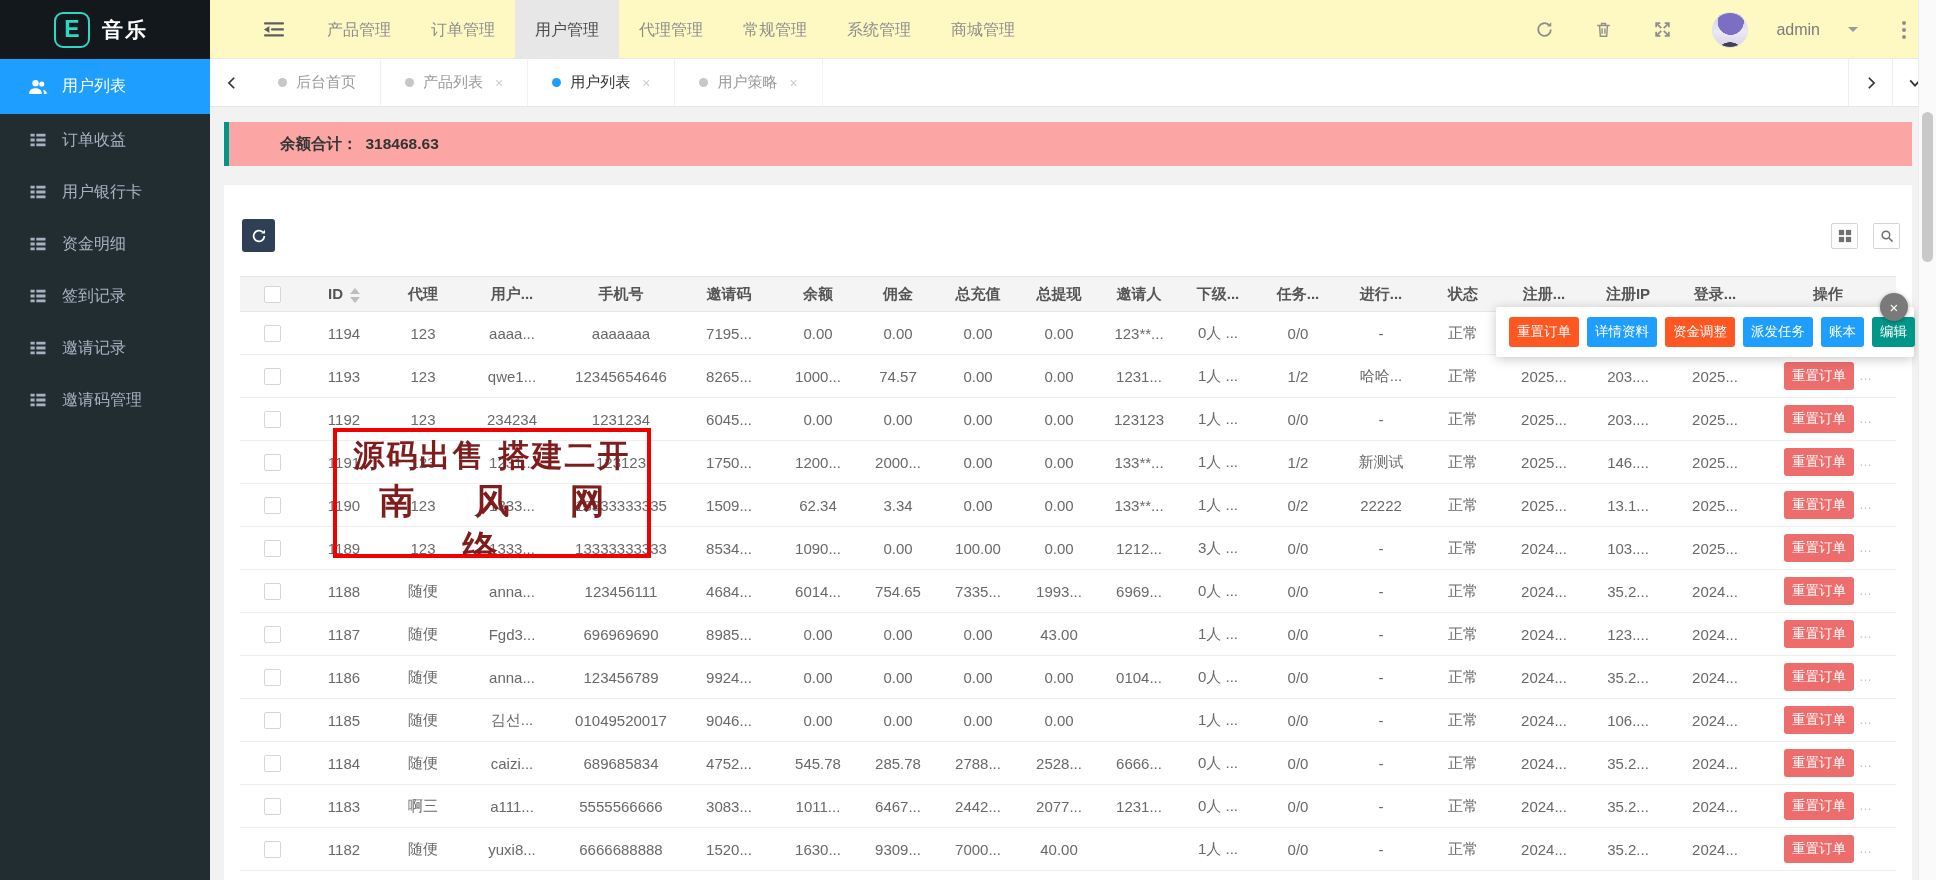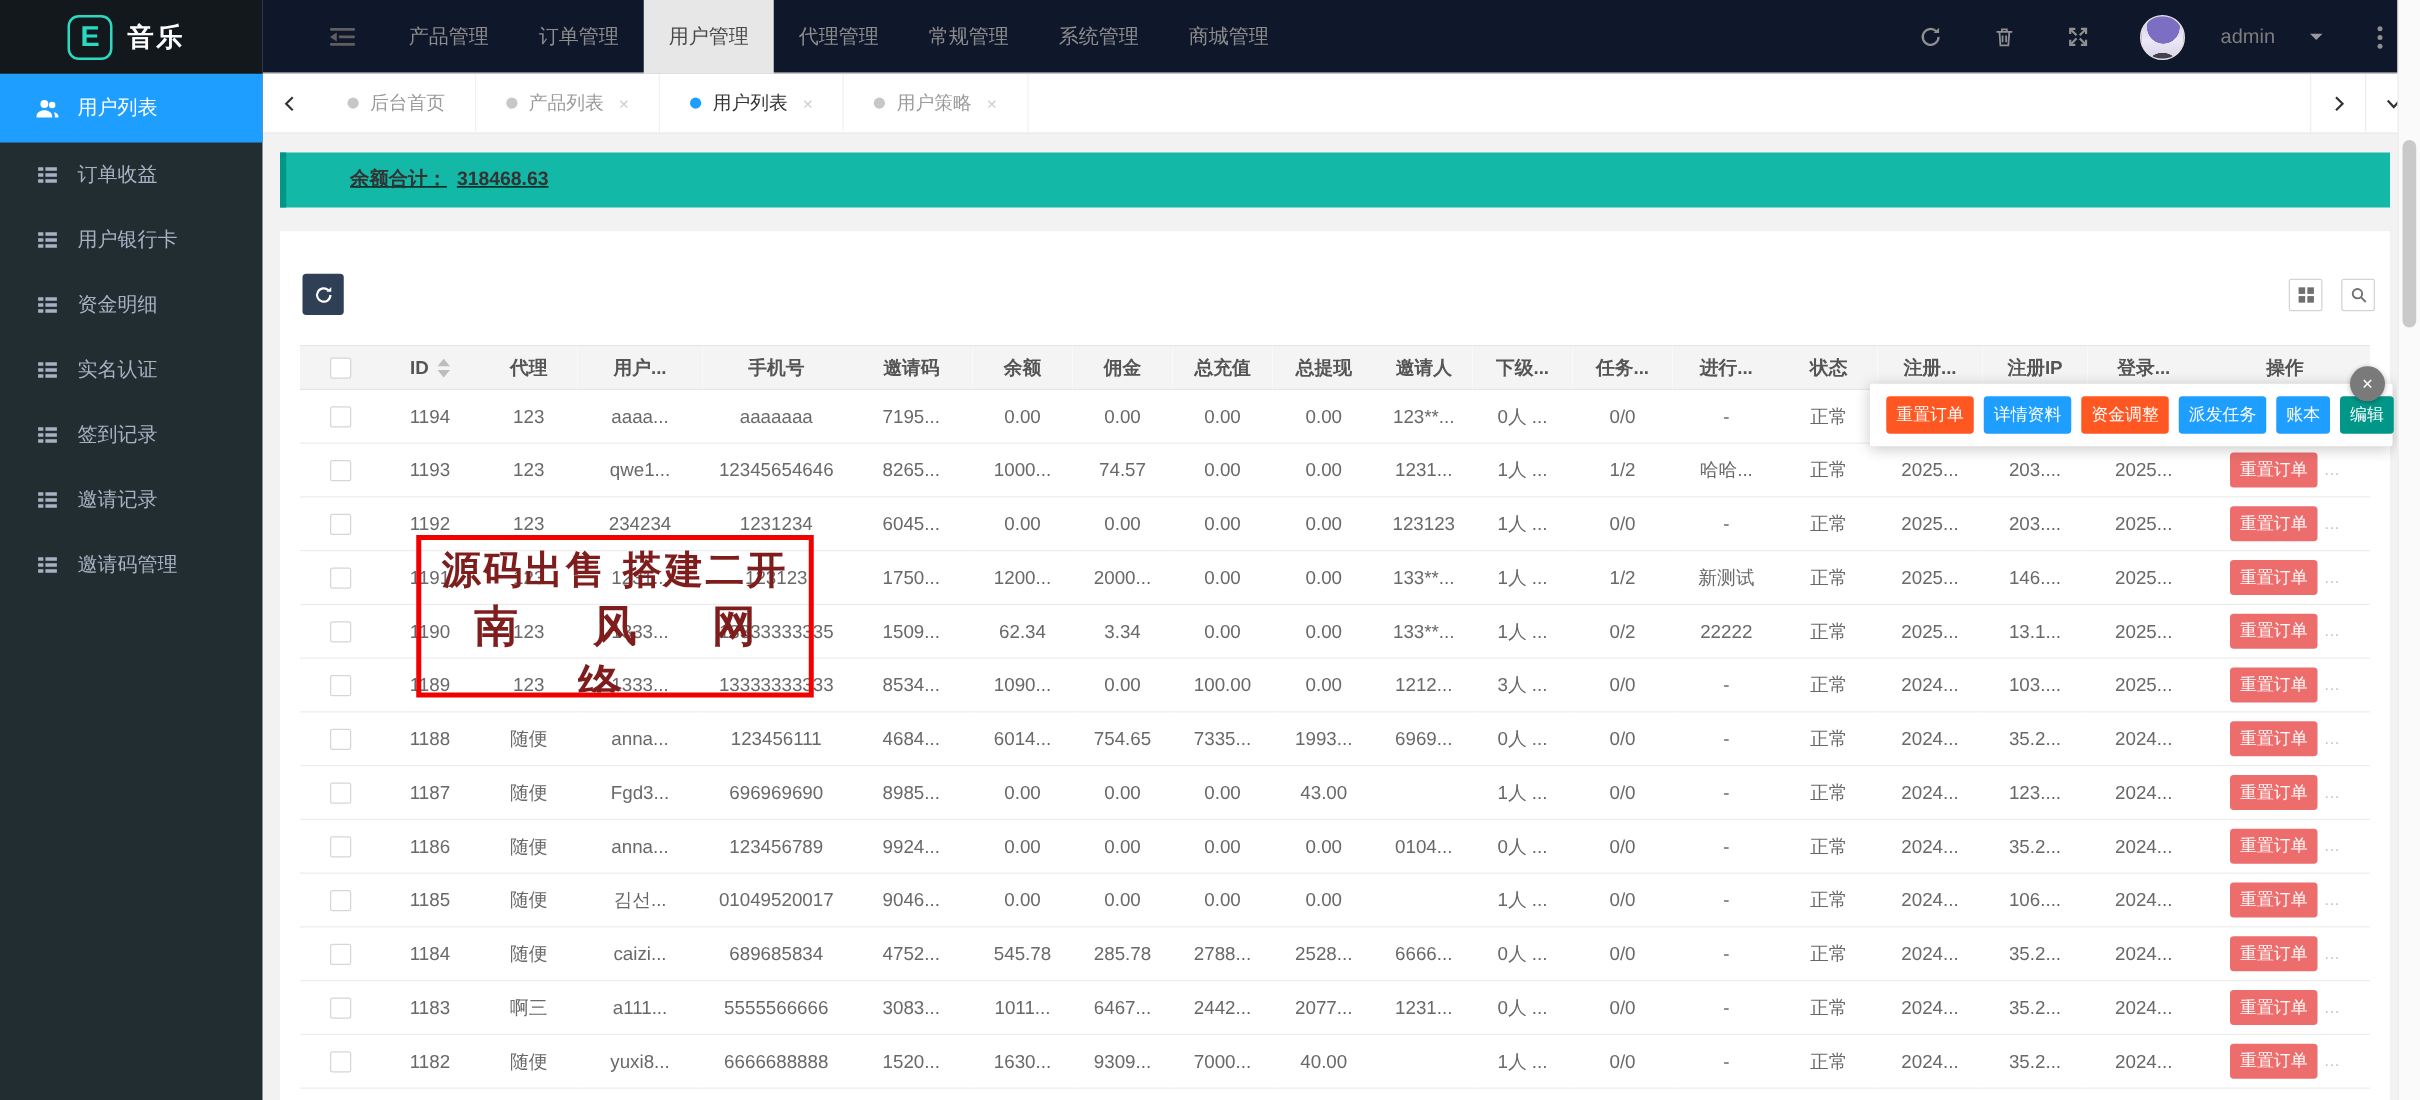--- a/index.html
+++ b/index.html
@@ -1,21 +1,21 @@
 <!DOCTYPE html>
 <html><head>
 <meta charset="utf-8">
 <style>
   * { margin:0; padding:0; box-sizing:border-box; }
   html,body { width:1936px; height:880px; overflow:hidden;
     font-family:"Liberation Sans","DejaVu Sans",sans-serif; background:#f2f2f2; }
   .page { position:relative; width:1936px; height:880px; }
 
   
-  .navbar { position:absolute; left:210px; top:0; right:0; height:59px; background:#0f172a;
+  .navbar { position:absolute; left:210px; top:0; right:0; height:59px; background:#fef9c3;
     border-bottom:1px solid #e9e9e9; z-index:6; }
   .hamburger { position:absolute; left:44px; top:0; height:59px; width:40px; display:flex;
     align-items:center; justify-content:center; cursor:pointer; }
   .hamburger svg { width:20px; height:17px; }
   .nav-menu { position:absolute; left:97px; top:0; height:59px; display:flex; }
   .nav-item { padding:0 20px; line-height:59px; font-size:16px; color:#8d8d8d; cursor:pointer; white-space:nowrap; }
   .nav-item.active { background:#e7e7e7; color:#4a4a4a; }
   .nav-right { position:absolute; right:26px; top:0; height:59px; display:flex; align-items:center; gap:40px; }
   .nav-icon { display:flex; align-items:center; cursor:pointer; }
   .nav-icon svg { width:19px; height:19px; }
@@ -50,21 +50,21 @@
   .tab { display:flex; align-items:center; padding:0 24px; gap:9px; font-size:15px; color:#9a9a9a;
     border-right:1px solid #f1f1f1; cursor:pointer; white-space:nowrap; }
   .tab .dot { width:9px; height:9px; border-radius:50%; background:#c7c7c7; }
   .tab.active { color:#333; }
   .tab.active .dot { background:#1e9fff; }
   .tab .close { font-size:14px; color:#ccc; margin-left:3px; }
   .tab-right { margin-left:auto; display:flex; }
   .tab-right .tab-nav-btn { border-left:1px solid #eee; }
 
   
-  .balance-card { position:absolute; left:224px; top:122px; width:1688px; height:44px; background:#14b8a6;text-decoration:underline; }
+  .balance-card { position:absolute; left:224px; top:122px; width:1688px; height:44px; background:#fca5a5; }
   .balance-stripe { position:absolute; left:0; top:0; width:5px; height:44px; background:#009688; }
   .balance-text { line-height:44px; padding-left:56px; font-size:15.5px; color:#333; font-weight:bold; }
   .bal-val { margin-left:8px; }
 
   
   .table-card { position:absolute; left:224px; top:185px; width:1688px; height:695px; background:#fff; }
   .refresh-btn { position:absolute; left:18px; top:34px; width:33px; height:33px; background:#2f4056;
     border-radius:3px; display:flex; align-items:center; justify-content:center; cursor:pointer; }
   .refresh-btn svg { width:16px; height:16px; }
   .tool-btn { position:absolute; top:38px; width:27px; height:26px; border:1px solid #d4d4d4; border-radius:2px;
@@ -198,28 +198,20 @@
             </svg>
           </span>
           <span>资金明细</span>
         </div>
         <div class="side-item">
           <span class="side-ic" style="display: flex;">
             <svg viewBox="0 0 24 24">
               <path d="M3 4.5h5v3.4H3zM10 4.5h11v3.4H10zM3 10.3h5v3.4H3zM10 10.3h11v3.4H10zM3 16.1h5v3.4H3zM10 16.1h11v3.4H10z"></path>
             </svg>
           </span>
-          <span>实名认证</span>
-        </div>
-        <div class="side-item">
-          <span class="side-ic" style="display: flex;">
-            <svg viewBox="0 0 24 24">
-              <path d="M3 4.5h5v3.4H3zM10 4.5h11v3.4H10zM3 10.3h5v3.4H3zM10 10.3h11v3.4H10zM3 16.1h5v3.4H3zM10 16.1h11v3.4H10z"></path>
-            </svg>
-          </span>
           <span>签到记录</span>
         </div>
         <div class="side-item">
           <span class="side-ic" style="display: flex;">
             <svg viewBox="0 0 24 24">
               <path d="M3 4.5h5v3.4H3zM10 4.5h11v3.4H10zM3 10.3h5v3.4H3zM10 10.3h11v3.4H10zM3 16.1h5v3.4H3zM10 16.1h11v3.4H10z"></path>
             </svg>
           </span>
           <span>邀请记录</span>
         </div>

